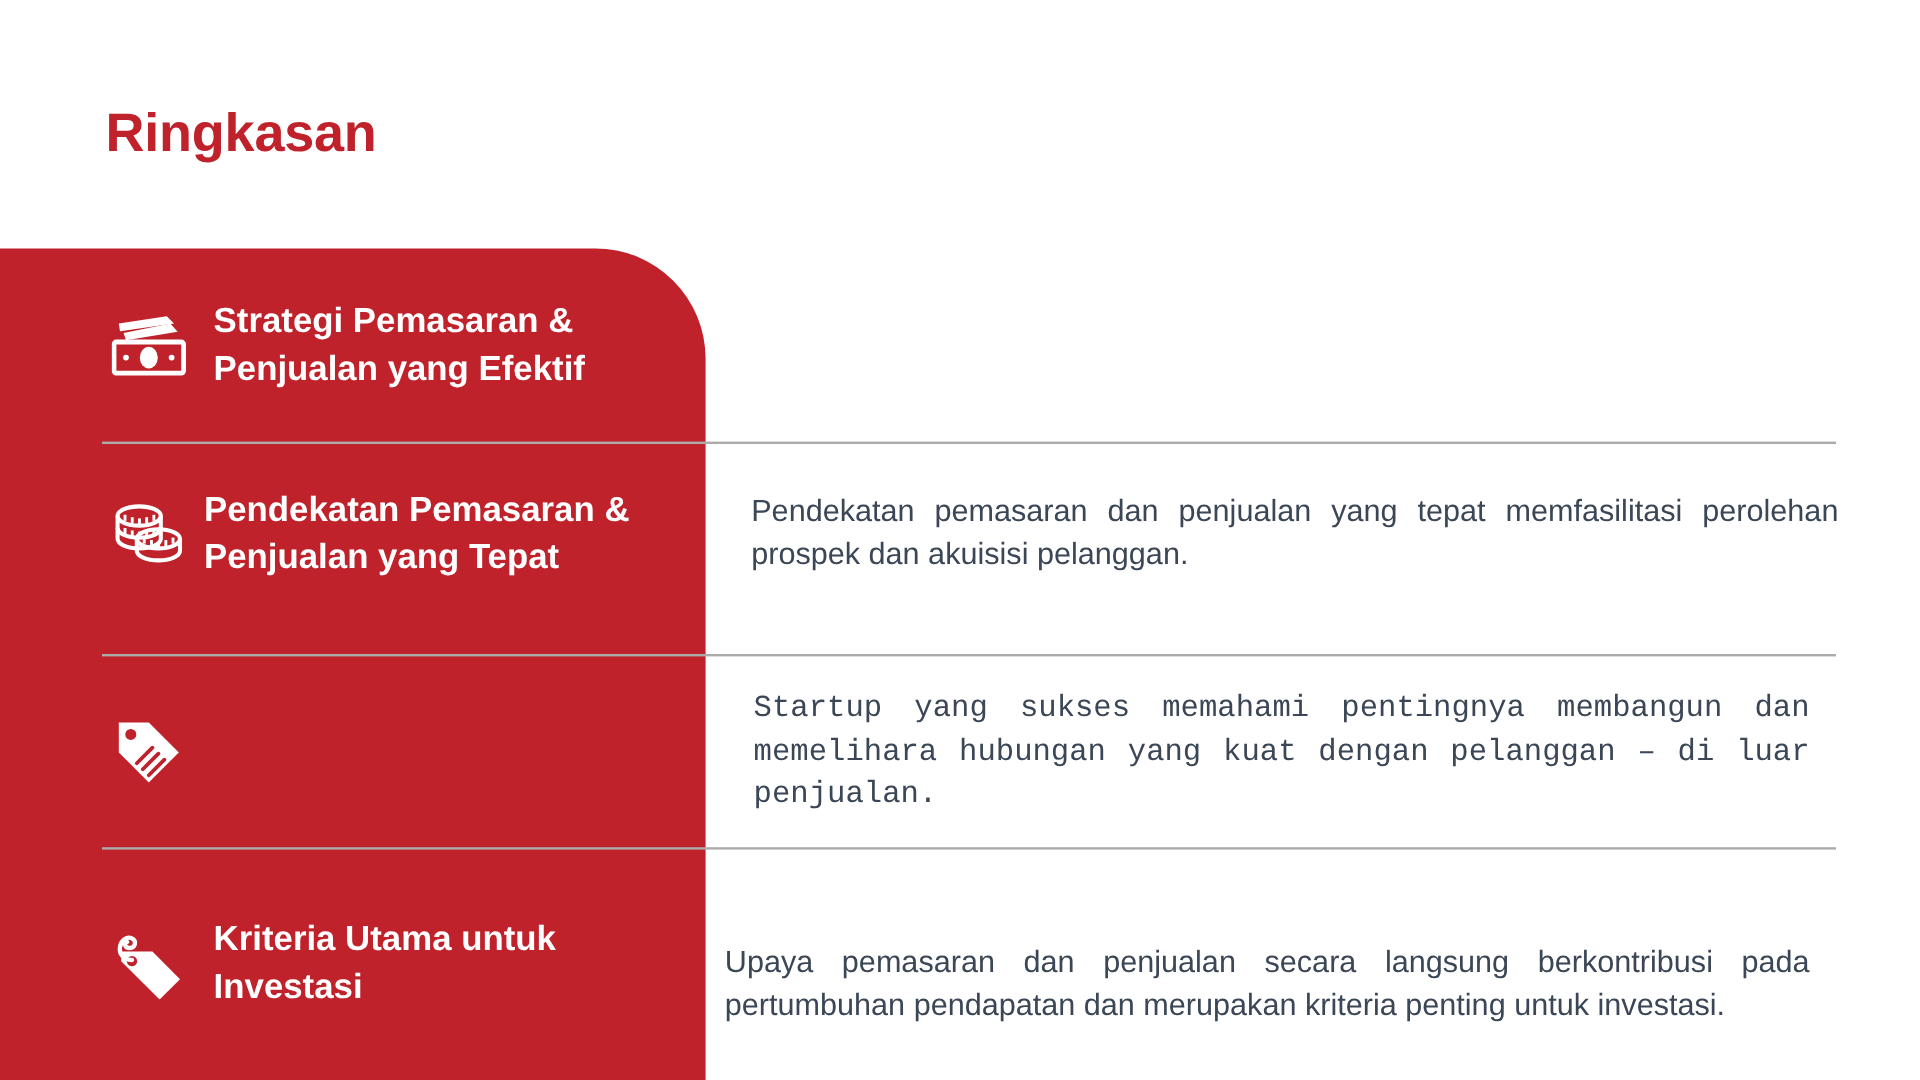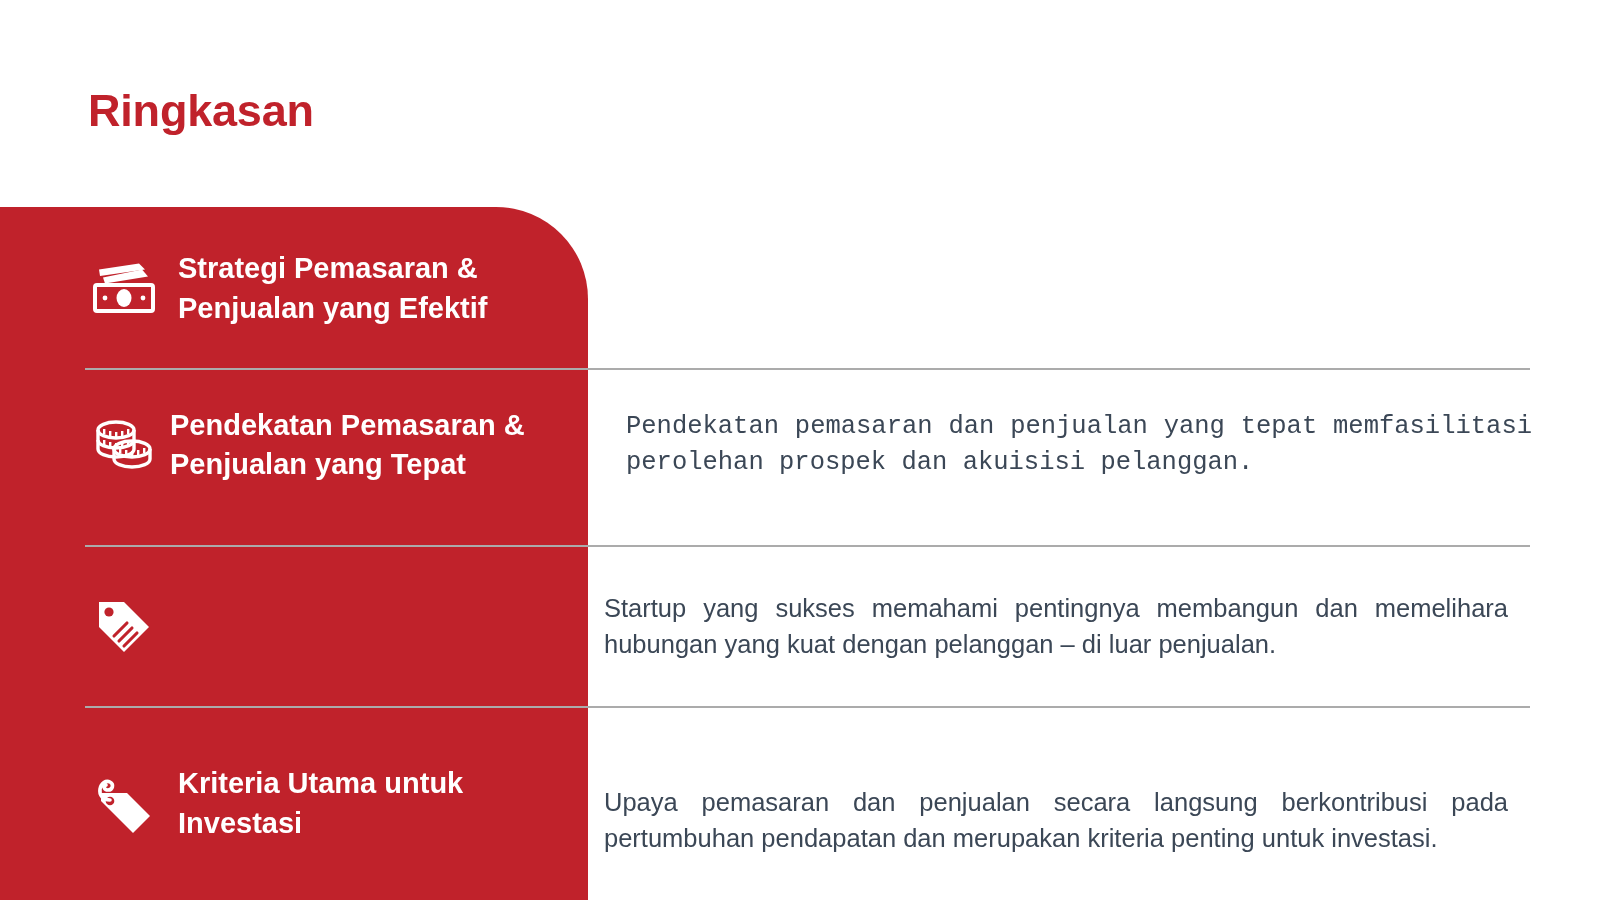--- a/index.html
+++ b/index.html
@@ -116,22 +116,22 @@
   
   .body-cell {
     flex: 1 1 auto;
     color: #3B4756;
     font-size: 25.5px;
     line-height: 1.40;
     text-align: justify;
     box-sizing: border-box;
   }
   .body-r1 { padding: 0 92px 0 28px; }
-  .body-r2 { padding: 0 68px 0 38px; font-family: Liberation Mono, monospace; }
-  .body-r3 { padding: 0 92px 0 16px; }
+  .body-r2 { padding: 0 68px 0 38px; }
+  .body-r3 { padding: 0 92px 0 40px; font-family: Liberation Mono, monospace; }
   .body-r4 { padding: 0 92px 0 16px; margin-top: 35px; }
 </style>
 </head>
 <body>
 
 <div class="slide">
 
   <div class="page-title">Ringkasan</div>
 
   <div class="red-panel"></div>

